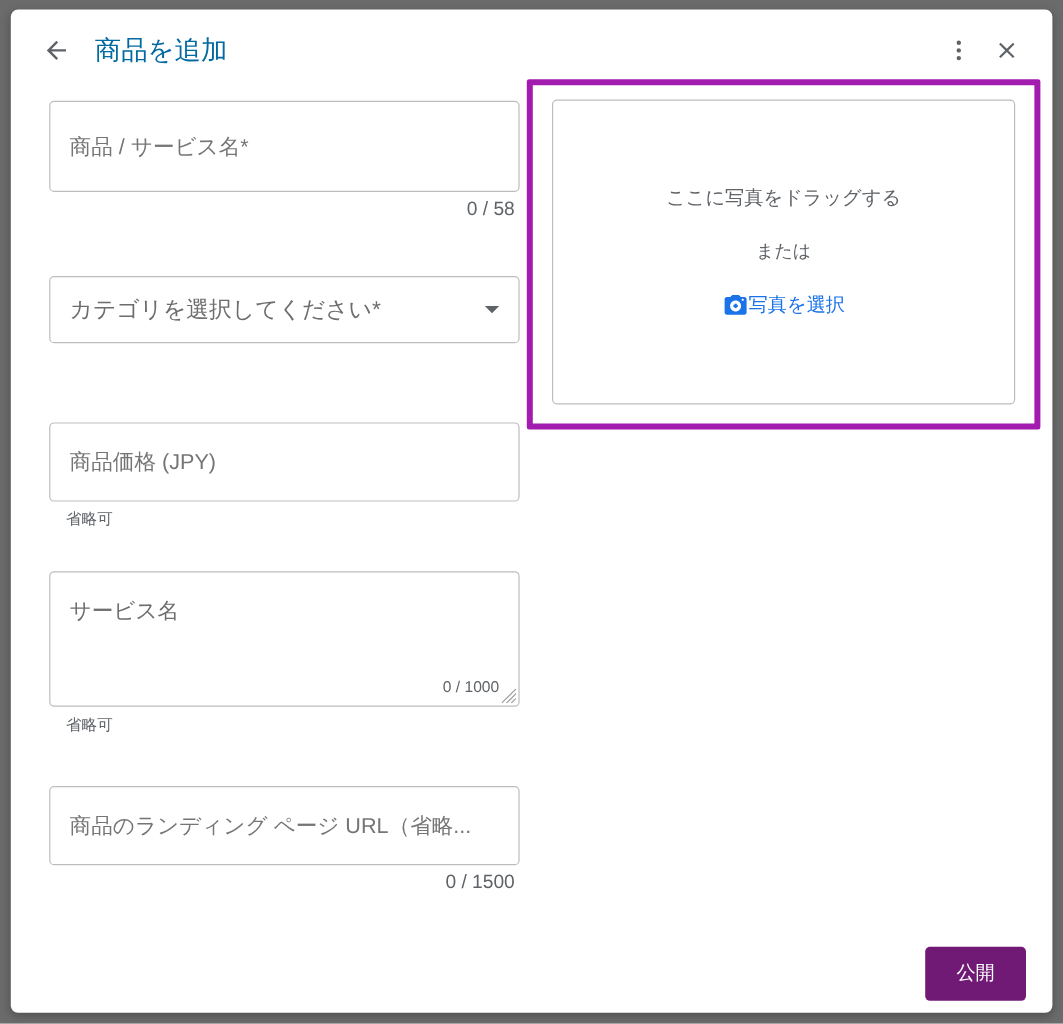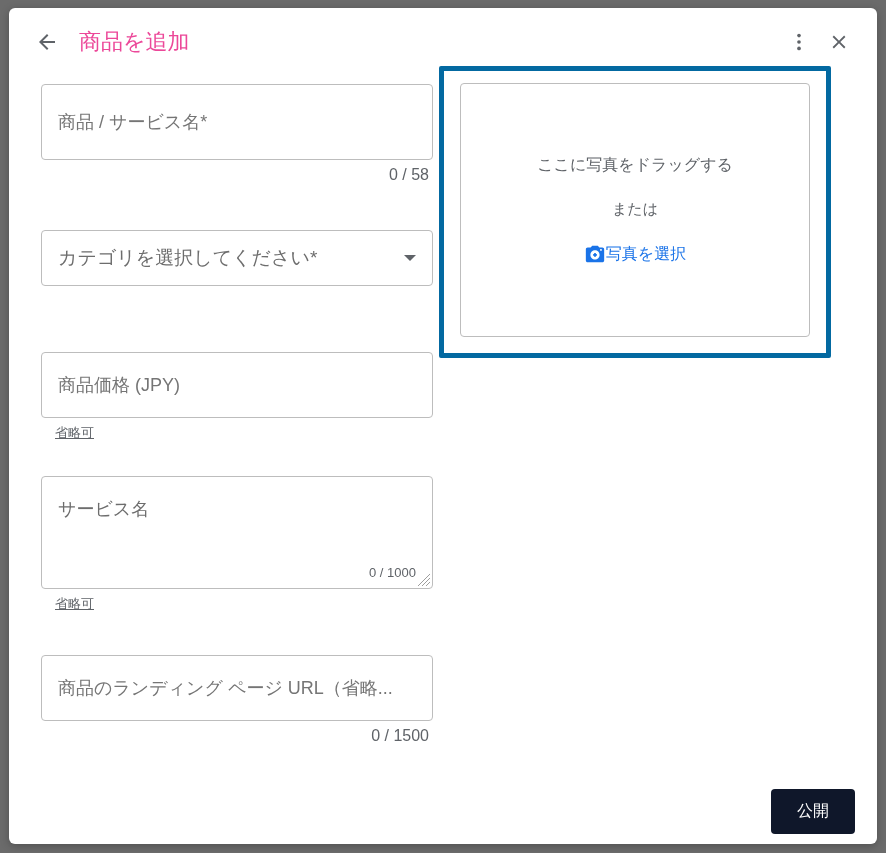--- a/index.html
+++ b/index.html
@@ -18,21 +18,21 @@
       display: flex;
       align-items: center;
       padding: 14px 18px 10px 18px;
     }
     .back-btn {
       width: 40px; height: 40px; display:flex; align-items:center; justify-content:center;
       border:none; background:transparent; cursor:pointer; border-radius:50%;
       margin-right: 12px;
     }
     .title {
-      font-size: 22px; color:#ec4899; font-weight:400;
+      font-size: 22px; color:#0369a1; font-weight:400;
     }
     .header-spacer { flex:1; }
     .icon-btn {
       width: 40px; height: 40px; display:flex; align-items:center; justify-content:center;
       border:none; background:transparent; cursor:pointer; border-radius:50%;
       color:#5f6368;
     }
     .content {
       flex:1;
       padding: 12px 32px 0 32px;
@@ -77,30 +77,30 @@
     }
     .textarea-field .placeholder { font-size:18px; color:#6d6d6d; }
     .textarea-counter {
       text-align:right; font-size:13px; color:#5f6368; margin-top:auto;
     }
     .resize-handle {
       position:absolute; right:2px; bottom:2px; width:12px; height:12px;
     }
     .resize-handle svg { display:block; }
     .helper-text {
-      font-size: 13px; color:#5f6368; margin-top: 6px; margin-left: 14px; text-decoration: underline;
+      font-size: 13px; color:#5f6368; margin-top: 6px; margin-left: 14px;
     }
     .counter {
       font-size: 16px; color:#5f6368; margin-top: 6px; text-align:right; padding-right:4px;
     }
     .highlight-box {
-      border: 5px solid #0369a1;
+      border: 5px solid #a21caf;
       border-radius: 2px;
       padding: 12px 16px 16px 16px;
-      width: 392px;
+      width: 428px;
       position: absolute;
       left: 430px;
       top: -6px;
     }
     .photo-drop {
       border: 1px solid #bdbdbd;
       border-radius: 4px;
       height: 254px;
       display:flex;
       flex-direction:column;
@@ -113,21 +113,21 @@
     .select-photo-btn {
       display:flex; align-items:center; 
       border:none; background:transparent; cursor:pointer;
       color:#1a73e8; font-size:16px;
     }
     .footer {
       display:flex; justify-content:flex-end;
       padding: 16px 22px 18px 22px;
     }
     .publish-btn {
-      background:#0f172a; color:#fff; border:none;
+      background:#701a75; color:#fff; border:none;
       padding: 12px 26px; font-size:16px; border-radius:4px;
       cursor:pointer;
     }
   </style>
 </head>
 <body>
 
 <div class="dialog">
 
   <div class="header">

